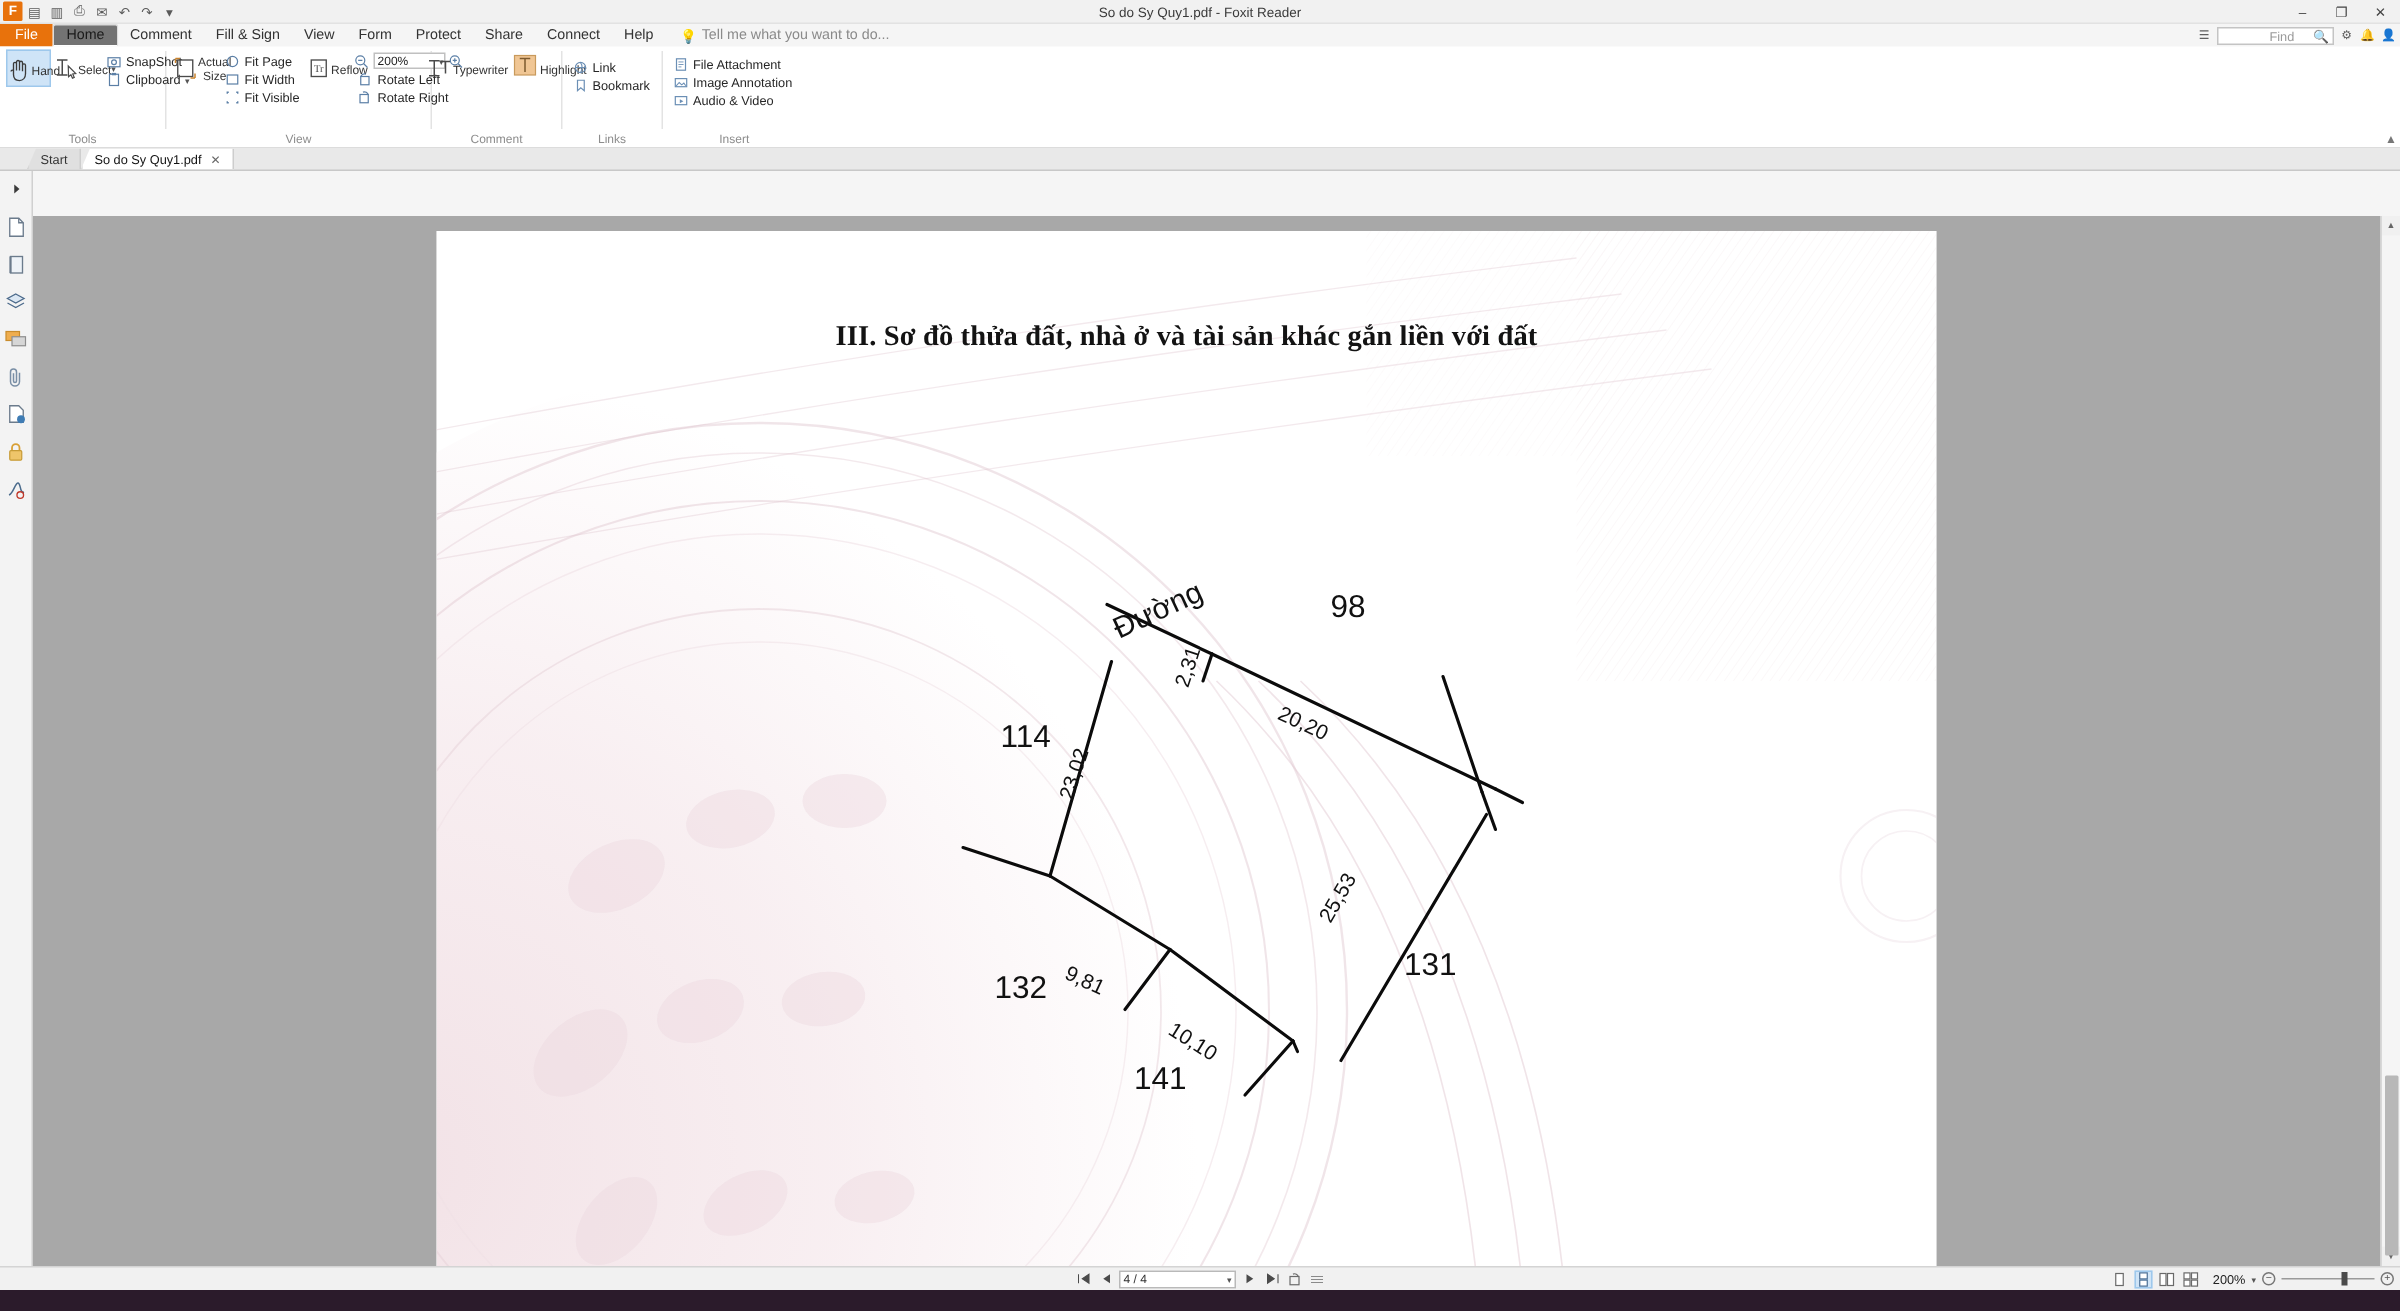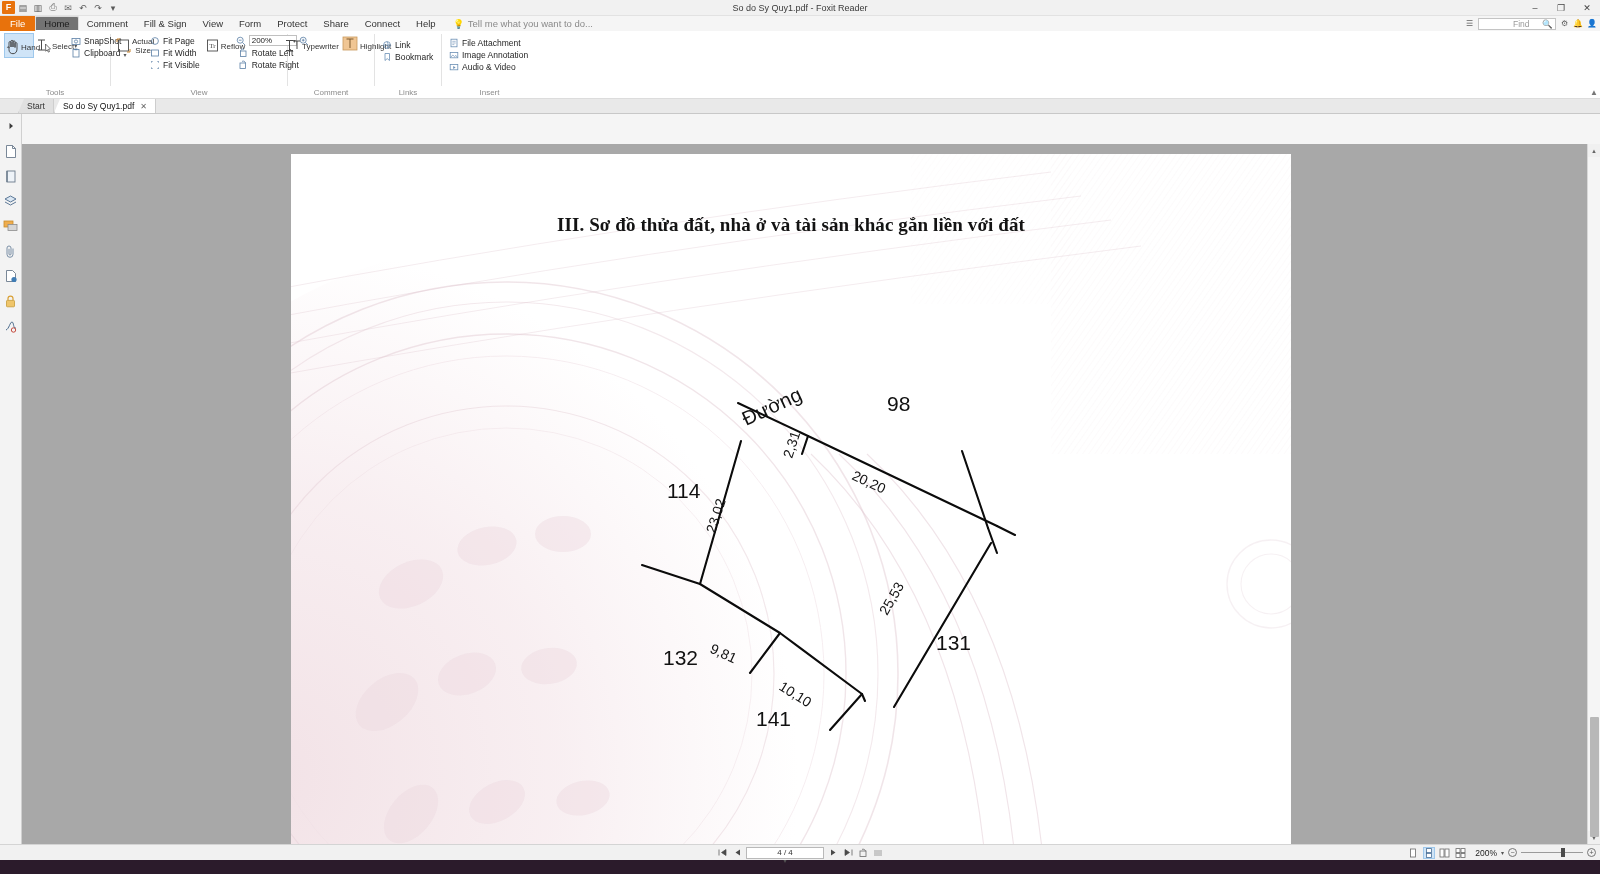--- a/index.html
+++ b/index.html
@@ -143,21 +143,21 @@
   .statusbar {
     flex:0 0 16px; background:#f1f1f1; border-top:1px solid #d4d4d4;
     display:flex; align-items:center; position:relative; font-size:8.5px; color:#333;
   }
   .sb-center { position:absolute; left:0; right:0; display:flex; justify-content:center;
                align-items:center; gap:3px; }
   .nav-ico { width:12px; height:12px; display:flex; align-items:center; justify-content:center;
              font-size:7px; color:#4a4a4a; }
   .pagebox {
     display:flex; align-items:center; width:78px; height:12px; background:#fff;
-    border:1px solid #b9b9b9; padding:0 2px; font-size:8px;flex-direction:column;
+    border:1px solid #b9b9b9; padding:0 2px; font-size:8px;
   }
   .pagebox .pv { flex:1; }
   .sb-right { position:absolute; right:4px; display:flex; align-items:center; gap:4px; }
   .vm-ico { width:12px; height:12px; display:flex; align-items:center; justify-content:center; }
   .vm-ico.sel { background:#cfe4f7; border:1px solid #9ec8ec; }
   .zoomlabel { font-size:8.5px; color:#222; min-width:26px; text-align:right; }
   .zslider { display:flex; align-items:center; gap:0; }
   .ztrack { width:62px; height:1px; background:#9a9a9a; position:relative; }
   .zthumb { position:absolute; left:40px; top:-4px; width:4px; height:9px; background:#4a4a4a; }
   .zcirc { width:9px; height:9px; border:1px solid #777; border-radius:50%;

